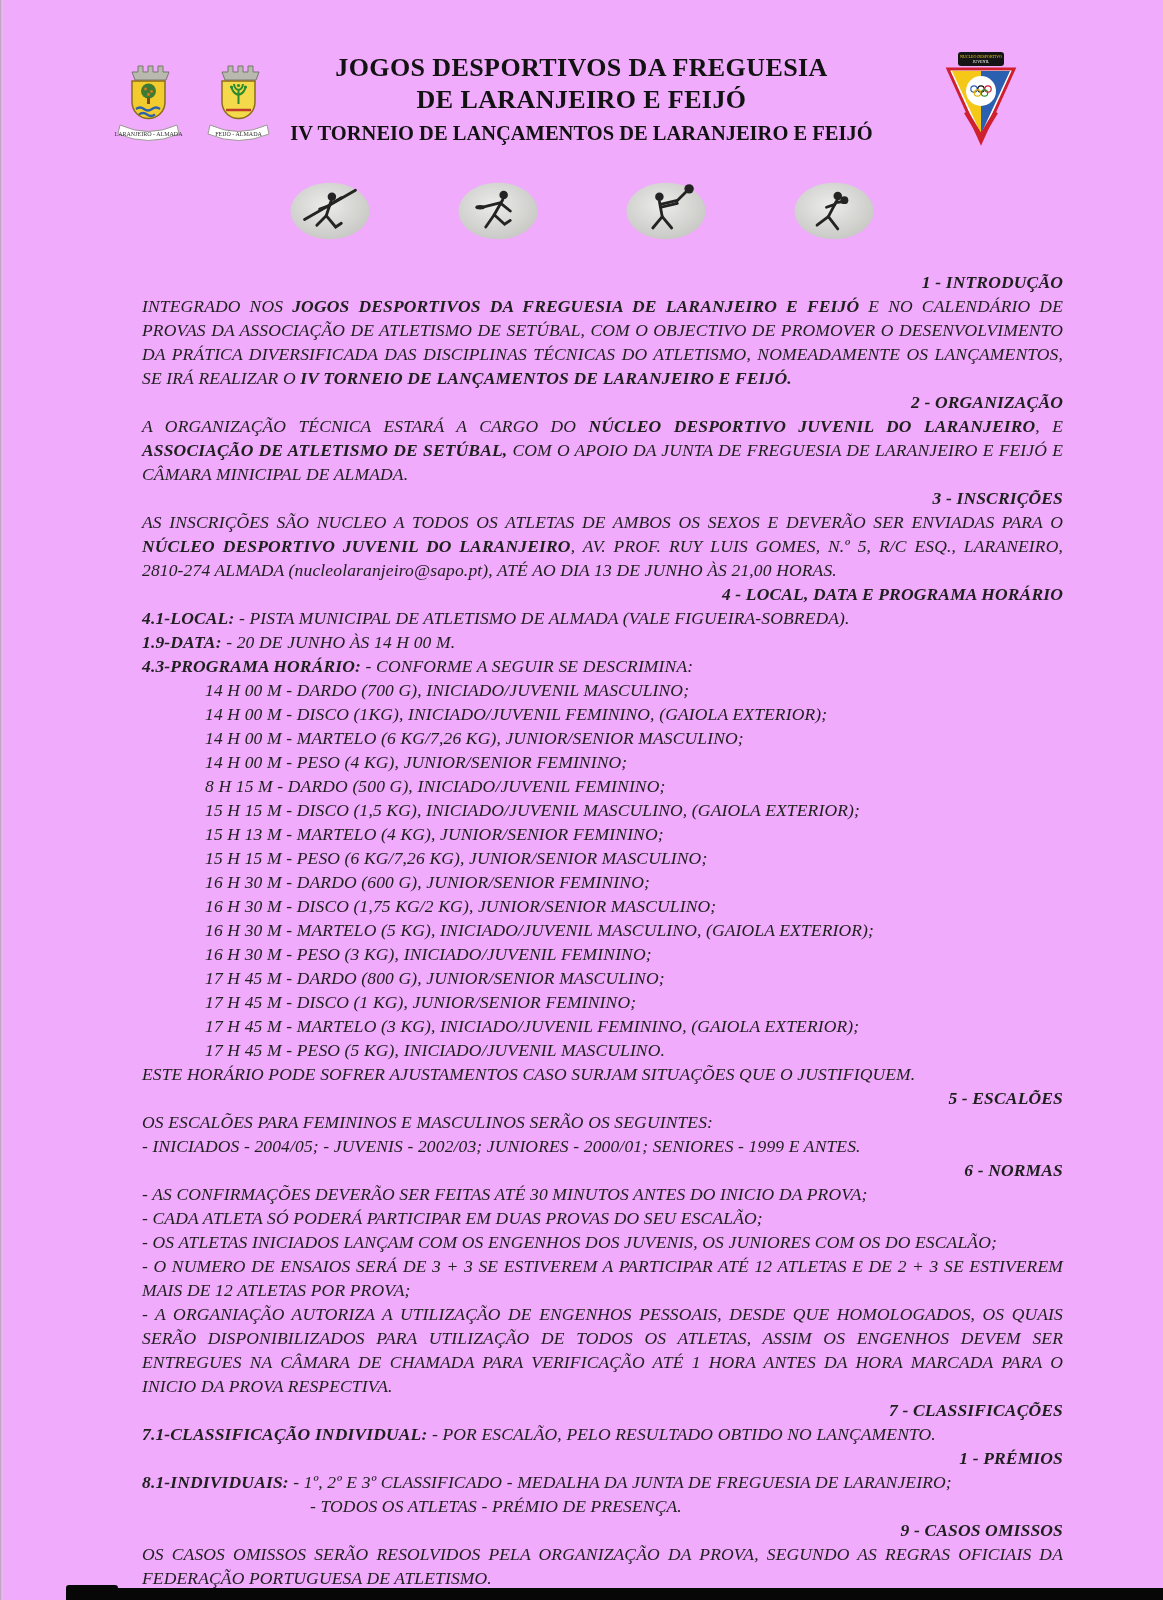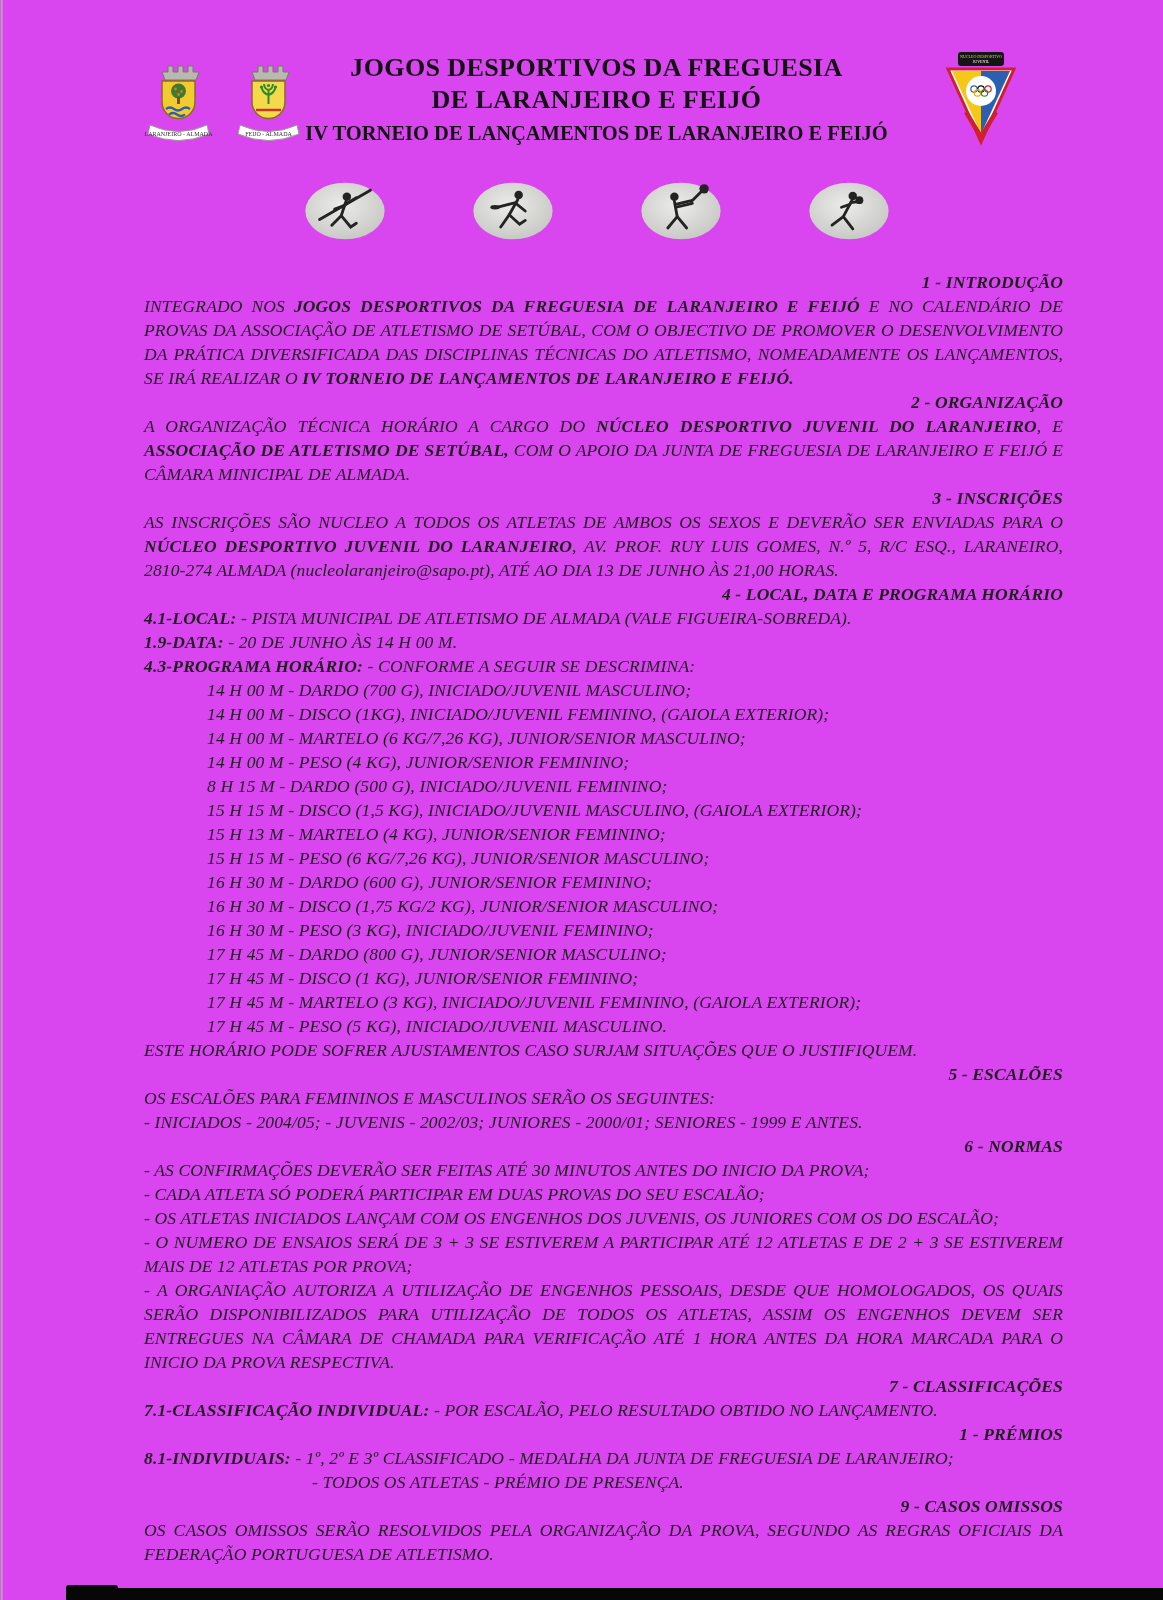--- a/index.html
+++ b/index.html
@@ -1,25 +1,24 @@
 <!DOCTYPE html>
 <html><head>
 <meta charset="utf-8">
 <style>
   * { margin:0; padding:0; box-sizing:border-box; }
   html,body { background:#9a9a9a; }
   .page {
     position:relative;
     width:1163px; height:1600px;
     margin:0 auto;
-    background:#d946ef;
+    background:#f0abfc;
     font-family:"Liberation Serif", serif;
     color:#1f1f1f;
     overflow:hidden;
-    padding-left:30px;
   }
   .edge-shadow {
     position:absolute; left:0; top:0; width:3px; height:100%;
     background:linear-gradient(to right,#8d8d8d,#d9d9d6 70%,transparent);
     opacity:.55;
   }
   
   .header { position:relative; height:168px; }
   .titles { padding-top:52px; text-align:center; }
   .title-line { font-size:26px; font-weight:bold; line-height:32px; letter-spacing:.4px; color:#121212; }
@@ -33,21 +32,21 @@
   
   .doc-body {
     padding:24px 100px 0 114px;
     font-size:17.5px;
     line-height:24px;
     font-style:italic;
     letter-spacing:.15px;
   }
   .line-block { min-height:24px; }
   .heading { font-weight:bold;text-align:right; }
-  .para { text-align:justify; }
+  .para { text-align:justify;margin-left:28px; }
   .para .b { font-weight:bold; }
   .indent1 { padding-left:63px; }
   .indent2 { padding-left:168px; }
   
   .scan-bar { position:absolute; left:78px; right:0; bottom:0; height:12px; background:#070707; }
   .scan-nub { position:absolute; left:66px; bottom:0; width:52px; height:15px; background:#070707; border-radius:3px 3px 0 0; }
 </style>
 </head>
 <body>
 
@@ -189,37 +188,38 @@
         <circle cx="49" cy="19" r="4.5" fill="#232323"></circle>
         <circle cx="56" cy="23.5" r="4.2" fill="#232323"></circle>
       </svg>
     </div>
   </div>
 
   <div class="doc-body">
       <div class="line-block heading">1 - INTRODUÇÃO</div>
       <div class="line-block para"><span>INTEGRADO NOS </span><span class="b">JOGOS DESPORTIVOS DA FREGUESIA DE LARANJEIRO E FEIJÓ</span><span> E NO CALENDÁRIO DE PROVAS DA ASSOCIAÇÃO DE ATLETISMO DE SETÚBAL, COM O OBJECTIVO DE PROMOVER O DESENVOLVIMENTO DA PRÁTICA DIVERSIFICADA DAS DISCIPLINAS TÉCNICAS DO ATLETISMO, NOMEADAMENTE OS LANÇAMENTOS, SE IRÁ REALIZAR O </span><span class="b">IV TORNEIO DE LANÇAMENTOS DE LARANJEIRO E FEIJÓ.</span></div>
       <div class="line-block heading">2 - ORGANIZAÇÃO</div>
-      <div class="line-block para"><span>A ORGANIZAÇÃO TÉCNICA HORÁRIO A CARGO DO </span><span class="b">NÚCLEO DESPORTIVO JUVENIL DO LARANJEIRO</span><span>, E </span><span class="b">ASSOCIAÇÃO DE ATLETISMO DE SETÚBAL,</span><span> COM O APOIO DA JUNTA DE FREGUESIA DE LARANJEIRO E FEIJÓ E CÂMARA MINICIPAL DE ALMADA.</span></div>
+      <div class="line-block para"><span>A ORGANIZAÇÃO TÉCNICA ESTARÁ A CARGO DO </span><span class="b">NÚCLEO DESPORTIVO JUVENIL DO LARANJEIRO</span><span>, E </span><span class="b">ASSOCIAÇÃO DE ATLETISMO DE SETÚBAL,</span><span> COM O APOIO DA JUNTA DE FREGUESIA DE LARANJEIRO E FEIJÓ E CÂMARA MINICIPAL DE ALMADA.</span></div>
       <div class="line-block heading">3 - INSCRIÇÕES</div>
       <div class="line-block para"><span>AS INSCRIÇÕES SÃO NUCLEO A TODOS OS ATLETAS DE AMBOS OS SEXOS E DEVERÃO SER ENVIADAS PARA O </span><span class="b">NÚCLEO DESPORTIVO JUVENIL DO LARANJEIRO</span><span>, AV. PROF. RUY LUIS GOMES, N.º 5, R/C ESQ., LARANEIRO, 2810-274 ALMADA (nucleolaranjeiro@sapo.pt), ATÉ AO DIA 13 DE JUNHO ÀS 21,00 HORAS.</span></div>
       <div class="line-block heading">4 - LOCAL, DATA E PROGRAMA HORÁRIO</div>
       <div class="line-block para"><span class="b">4.1-LOCAL:</span><span> - PISTA MUNICIPAL DE ATLETISMO DE ALMADA (VALE FIGUEIRA-SOBREDA).</span></div>
       <div class="line-block para"><span class="b">1.9-DATA:</span><span> - 20 DE JUNHO ÀS 14 H 00 M.</span></div>
       <div class="line-block para"><span class="b">4.3-PROGRAMA HORÁRIO:</span><span> - CONFORME A SEGUIR SE DESCRIMINA:</span></div>
       <div class="line-block para indent1">14 H 00 M - DARDO (700 G), INICIADO/JUVENIL MASCULINO;</div>
       <div class="line-block para indent1">14 H 00 M - DISCO (1KG), INICIADO/JUVENIL FEMININO, (GAIOLA EXTERIOR);</div>
       <div class="line-block para indent1">14 H 00 M - MARTELO (6 KG/7,26 KG), JUNIOR/SENIOR MASCULINO;</div>
       <div class="line-block para indent1">14 H 00 M - PESO (4 KG), JUNIOR/SENIOR FEMININO;</div>
       <div class="line-block para indent1">8 H 15 M - DARDO (500 G), INICIADO/JUVENIL FEMININO;</div>
       <div class="line-block para indent1">15 H 15 M - DISCO (1,5 KG), INICIADO/JUVENIL MASCULINO, (GAIOLA EXTERIOR);</div>
       <div class="line-block para indent1">15 H 13 M - MARTELO (4 KG), JUNIOR/SENIOR FEMININO;</div>
       <div class="line-block para indent1">15 H 15 M - PESO (6 KG/7,26 KG), JUNIOR/SENIOR MASCULINO;</div>
       <div class="line-block para indent1">16 H 30 M - DARDO (600 G), JUNIOR/SENIOR FEMININO;</div>
       <div class="line-block para indent1">16 H 30 M - DISCO (1,75 KG/2 KG), JUNIOR/SENIOR MASCULINO;</div>
+      <div class="line-block para indent1">16 H 30 M - MARTELO (5 KG), INICIADO/JUVENIL MASCULINO, (GAIOLA EXTERIOR);</div>
       <div class="line-block para indent1">16 H 30 M - PESO (3 KG), INICIADO/JUVENIL FEMININO;</div>
       <div class="line-block para indent1">17 H 45 M - DARDO (800 G), JUNIOR/SENIOR MASCULINO;</div>
       <div class="line-block para indent1">17 H 45 M - DISCO (1 KG), JUNIOR/SENIOR FEMININO;</div>
       <div class="line-block para indent1">17 H 45 M - MARTELO (3 KG), INICIADO/JUVENIL FEMININO, (GAIOLA EXTERIOR);</div>
       <div class="line-block para indent1">17 H 45 M - PESO (5 KG), INICIADO/JUVENIL MASCULINO.</div>
       <div class="line-block para">ESTE HORÁRIO PODE SOFRER AJUSTAMENTOS CASO SURJAM SITUAÇÕES QUE O JUSTIFIQUEM.</div>
       <div class="line-block heading">5 - ESCALÕES</div>
       <div class="line-block para">OS ESCALÕES PARA FEMININOS E MASCULINOS SERÃO OS SEGUINTES:</div>
       <div class="line-block para">- INICIADOS - 2004/05; - JUVENIS - 2002/03; JUNIORES - 2000/01; SENIORES - 1999 E ANTES.</div>
       <div class="line-block heading">6 - NORMAS</div>

